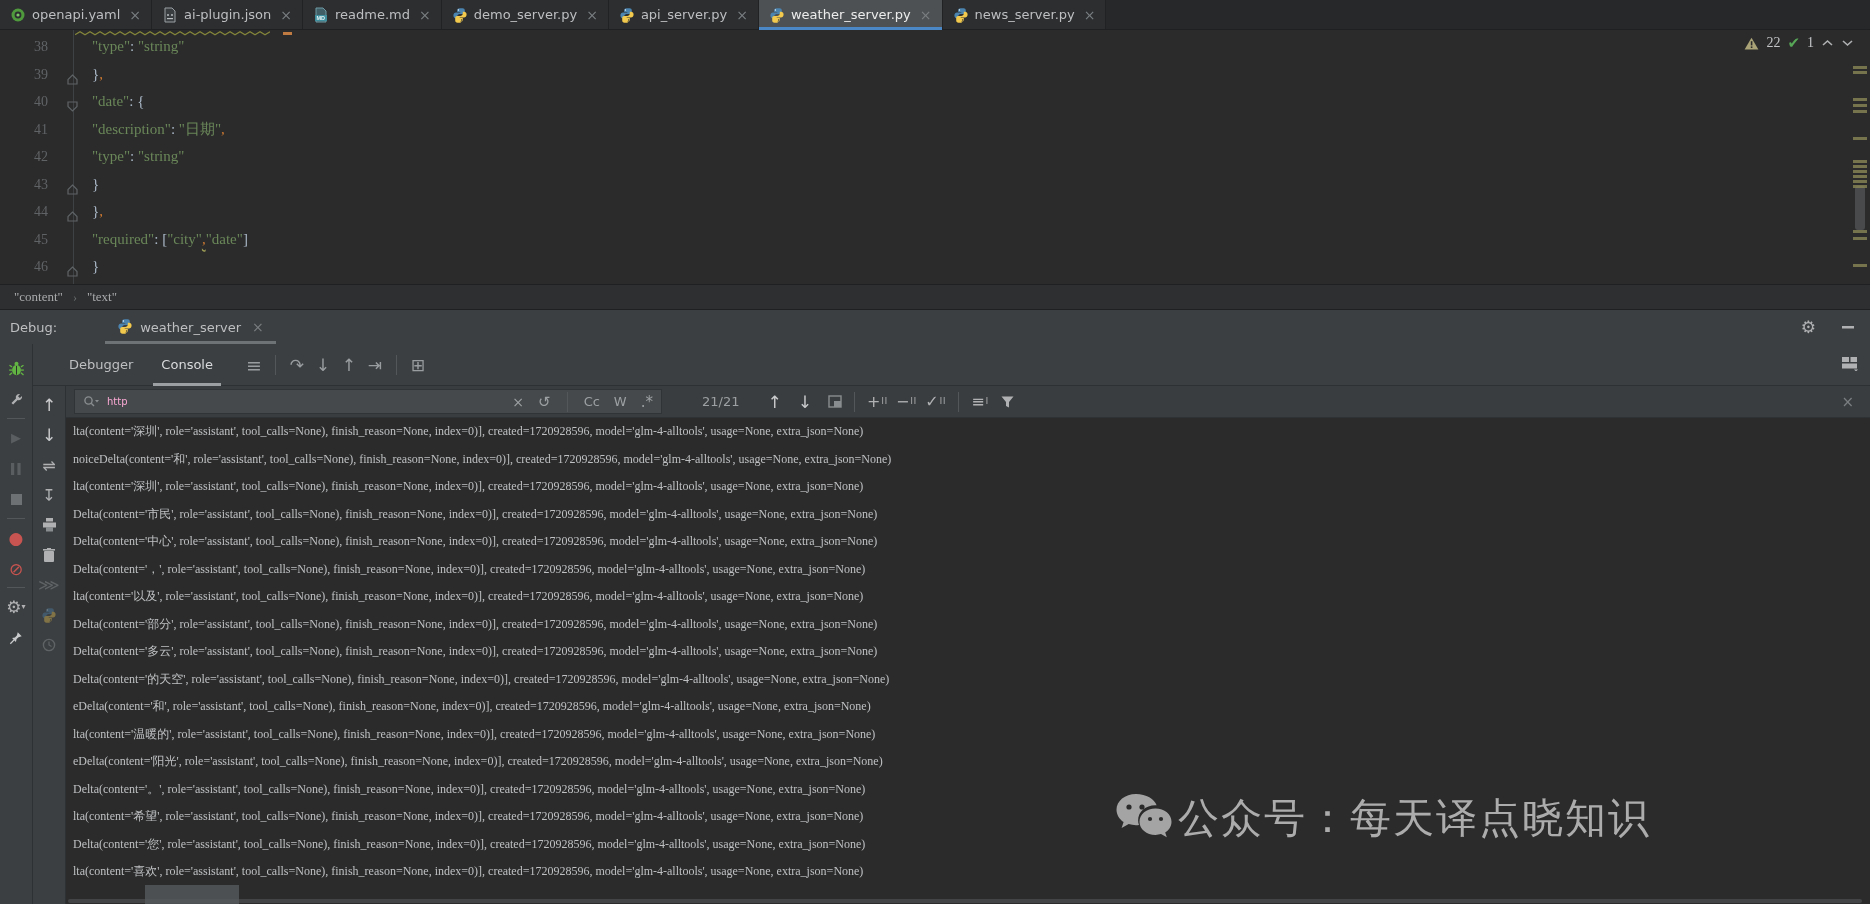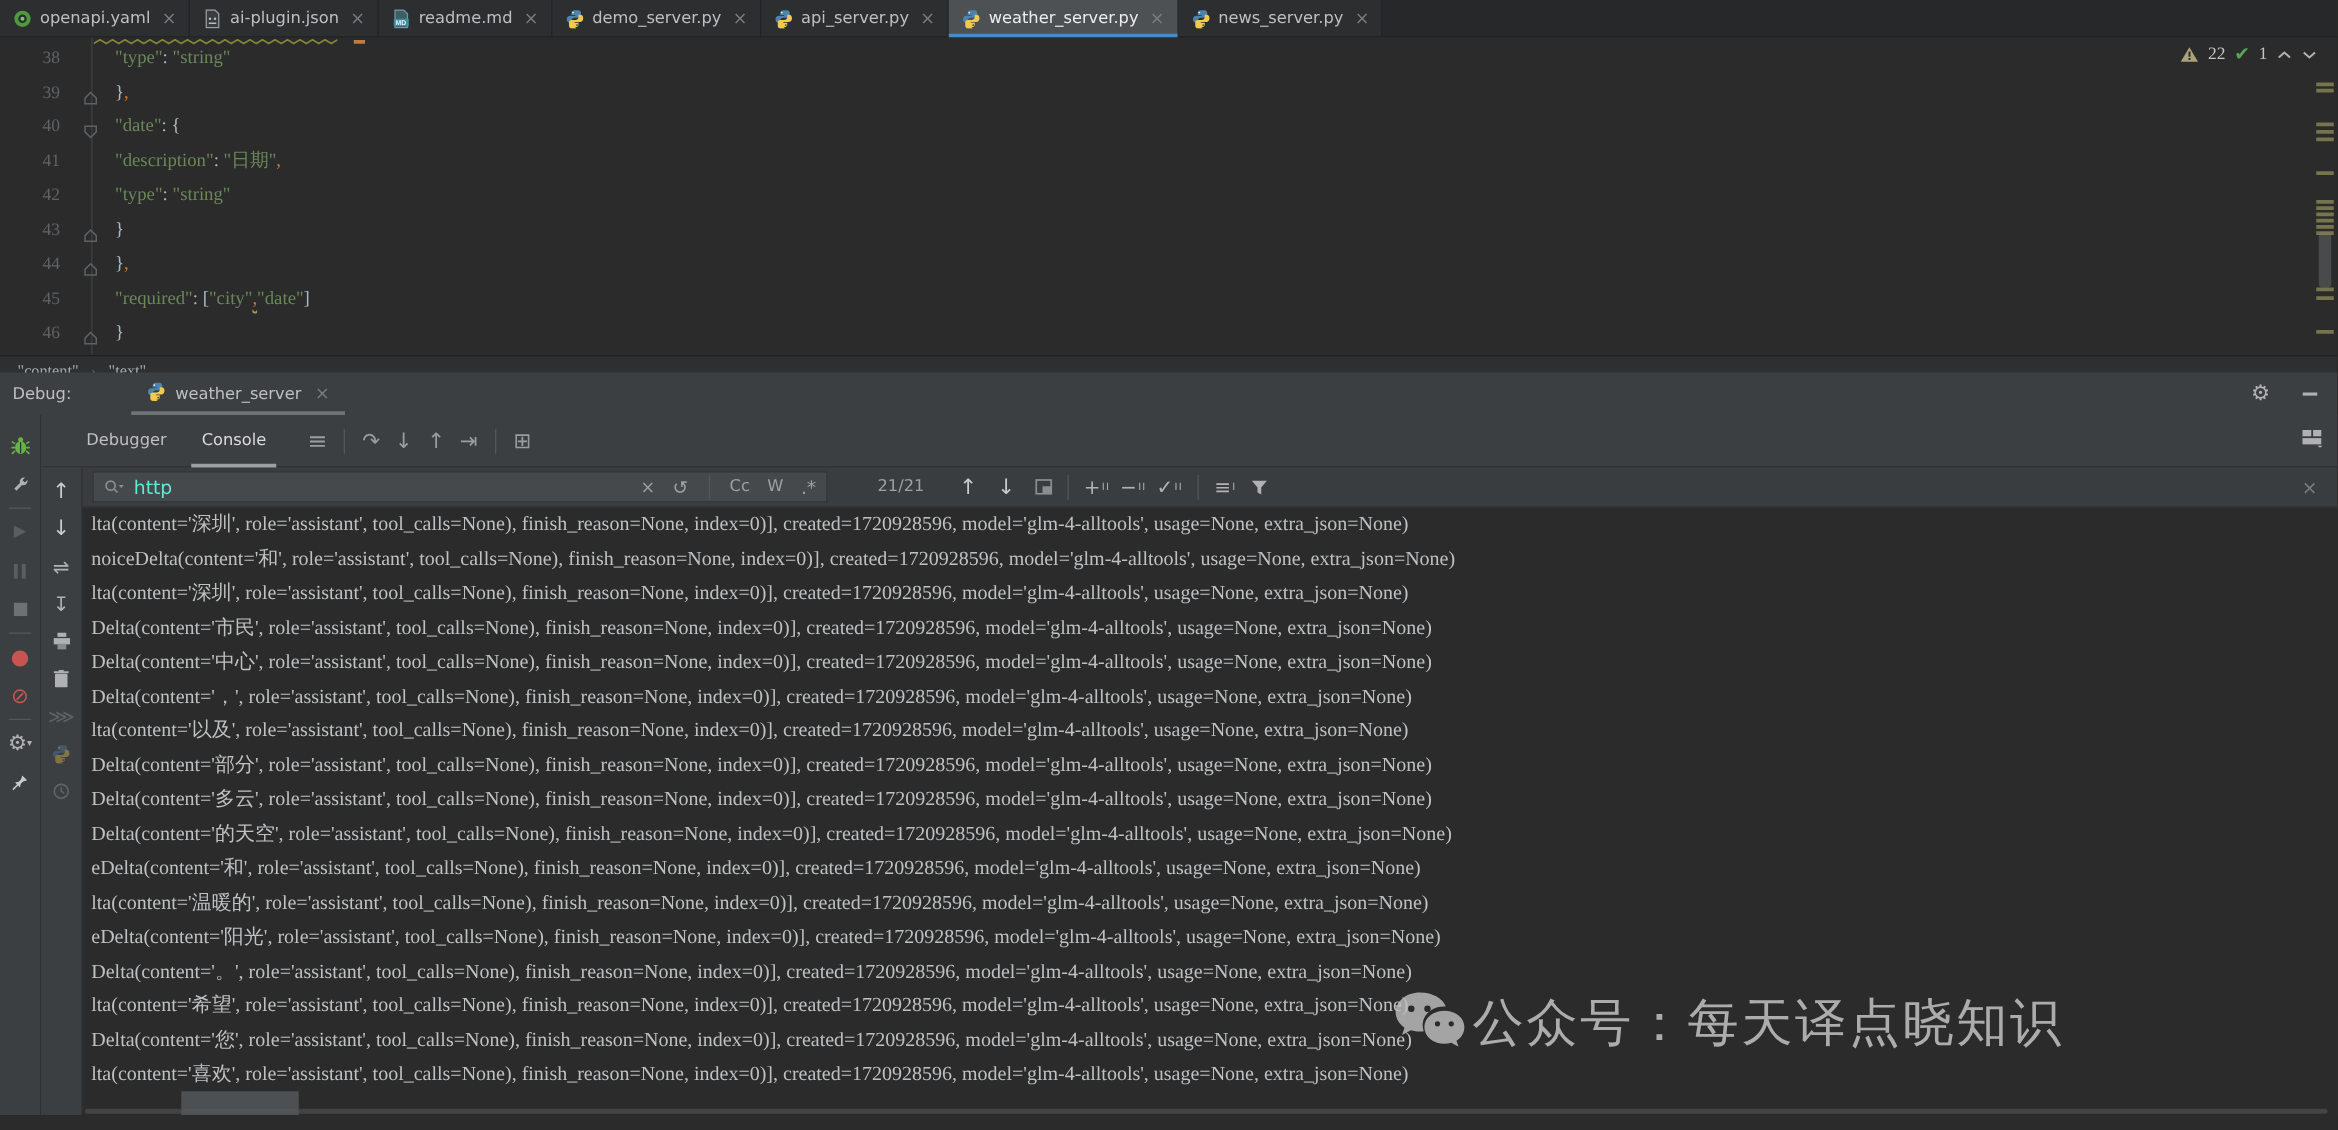--- a/index.html
+++ b/index.html
@@ -35,21 +35,21 @@
   .inspections{position:absolute;top:4px;right:16px;display:flex;align-items:center;gap:7px;color:#C2C4C6;font-size:14px;z-index:5}
   .stripe{position:absolute;top:0;right:2px;width:16px;height:254px;z-index:4}
   .stripe .mark{position:absolute;left:1px;width:14px;height:2.5px;background:#8A8756;opacity:.8}
   .stripe .thumb{position:absolute;left:3px;top:156px;width:10px;height:44px;background:#777B7D;opacity:.4;border-radius:3px}
 
   
   .crumbs{position:absolute;top:284px;left:0;right:0;height:26px;background:#2D2F30;border-top:1px solid #1E2022;border-bottom:1px solid #1E2022;display:flex;align-items:center;padding-left:14px;gap:10px;color:#A8AAAC;font-size:13px}
   .crumb-sep{color:#6A6E70;font-size:12px}
 
   
-  .debug{position:absolute;top:298px;left:0;width:1870px;height:594px;background:var(--panel)}
+  .debug{position:absolute;top:310px;left:0;width:1870px;height:594px;background:var(--panel)}
   .dbg-header{height:34px;display:flex;align-items:center;padding-left:10px;color:#BDBFC1;font-size:13px;position:relative}
   .sess{display:flex;align-items:center;gap:7px;margin-left:48px;height:34px;padding:0 12px;position:relative}
   .sess::after{content:"";position:absolute;left:0;right:0;bottom:0;height:3px;background:#6E7375}
   .sess .close{color:#7A7E80;font-size:14px;margin-left:4px}
   .hdr-right{margin-left:auto;display:flex;align-items:center;gap:26px;margin-right:16px;color:var(--icon)}
   .dbg-body{display:flex;height:560px}
 
   .outer-tb{width:33px;background:var(--panel);border-right:1px solid #2E3133;display:flex;flex-direction:column;align-items:center;padding-top:9px}
   .otb{height:31px;width:100%;display:flex;align-items:center;justify-content:center}
   .tb-sep{height:1px;width:18px;background:#54575A;margin:3px 0}
@@ -63,29 +63,29 @@
   .vline{width:1px;height:20px;background:#54575A;margin:0 8px}
   .layout-ico{margin-left:auto;margin-right:12px}
 
   .console-row{flex:1;display:flex;min-height:0}
   .console-tb{width:33px;background:var(--panel);border-right:1px solid #2E3133;display:flex;flex-direction:column;align-items:center;padding-top:4px}
   .ctb{height:30px;width:100%;display:flex;align-items:center;justify-content:center}
   .console-col{flex:1;display:flex;flex-direction:column;min-width:0;background:var(--editor)}
 
   .search-bar{height:32px;background:#3A3D3F;border-bottom:1px solid #2F3234;display:flex;align-items:center;font-size:13px;color:#9DA0A2;flex:0 0 auto}
   .search-field{margin-left:8px;width:588px;height:25px;background:#45494B;border:1px solid #313436;display:flex;align-items:center;padding:0 8px;gap:8px}
-  .search-query{color:#5eead4;font-size:15px}
+  .search-query{color:#f9a8d4;font-size:10px}
   .sf-right{margin-left:auto;display:flex;align-items:center;gap:14px;color:#9DA0A2}
   .count{margin-left:40px;color:#9DA0A2;font-size:13px}
   .sb-ico{font-size:16px;color:var(--icon);display:flex;align-items:center}
   .sub2{font-size:8px;margin-left:1px;letter-spacing:1px}
   .close-search{margin-left:auto;margin-right:16px;color:#7A7E80;font-size:15px}
 
   .console-out{flex:1;overflow:hidden;position:relative;padding-left:7px}
-  .cline{height:27.5px;line-height:27.5px;font-size:16px;white-space:pre;color:#BEC0C2;position:relative;z-index:1}
+  .cline{height:27.5px;line-height:27.5px;font-size:12px;white-space:pre;color:#BEC0C2;position:relative;z-index:1}
   .sel-rect{position:absolute;left:79px;top:467px;width:94px;height:26px;background:#4C5052;z-index:0}
   .hscroll{position:absolute;left:2px;right:8px;bottom:1px;height:4px;background:#56595B;opacity:.55;border-radius:2px;z-index:2}
 
   
   .watermark{position:absolute;left:1112px;top:788px;display:flex;align-items:center;gap:4px;z-index:30;pointer-events:none}
   .wm-text{font-size:41px;color:rgba(205,205,205,.8);letter-spacing:2px;white-space:nowrap}
 </style>
 </head>
 <body>
 

